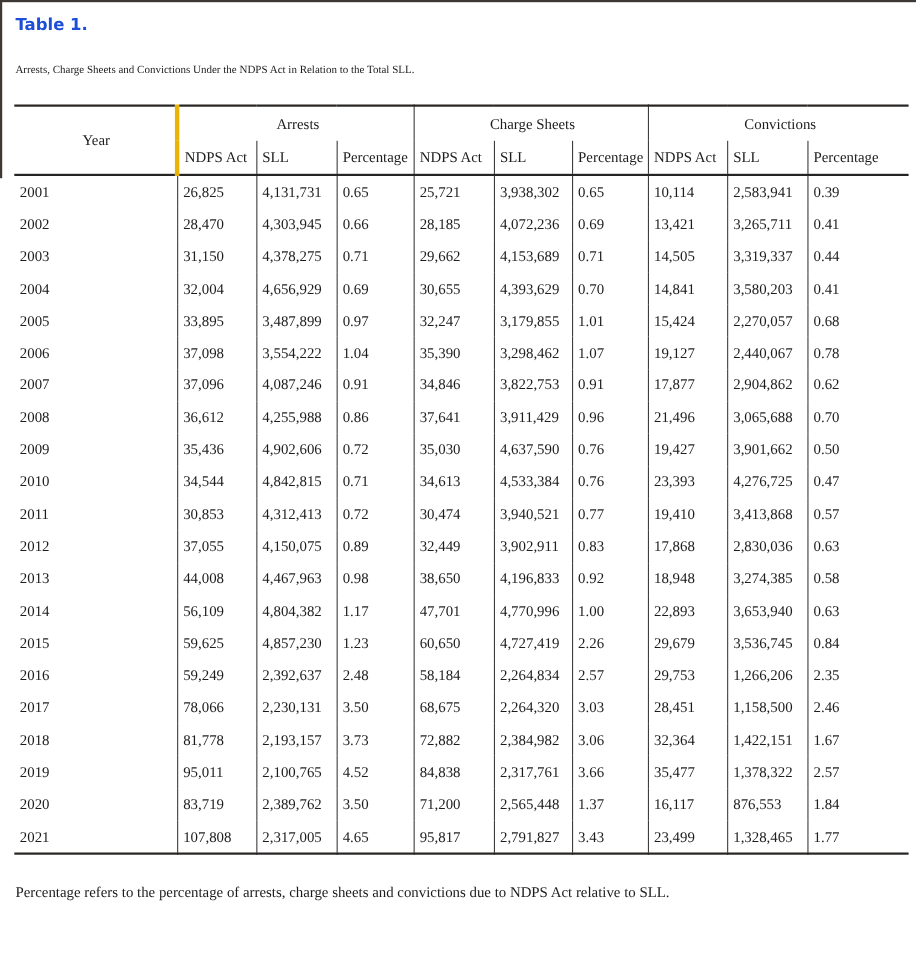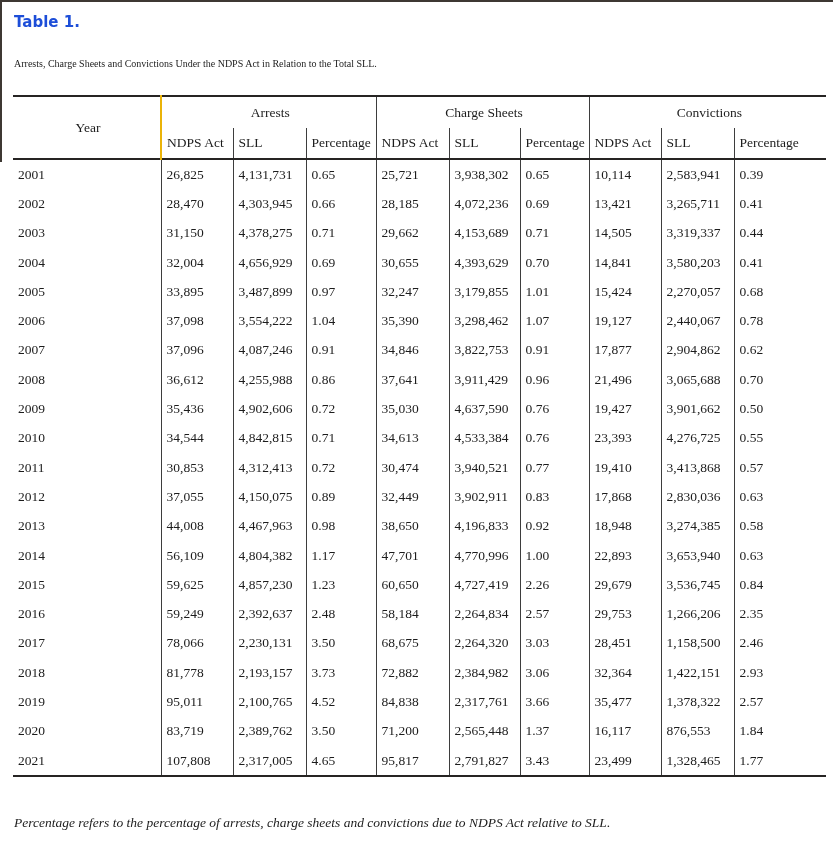--- a/index.html
+++ b/index.html
@@ -48,28 +48,28 @@
   table.data thead { border-bottom: 2px solid #262423; }
   th, td {
     font-weight: 400;
     text-align: left;
     padding: 0 2px 0 5px;
     white-space: nowrap;
     overflow: hidden;
     border-left: 1px solid #3d3d3d;
   }
   tr > :first-child { border-left: none; }
-  th.year-head { border-right: 2px solid #eab308; }
+  th.year-head { border-right: 4px solid #eab308; }
   thead tr.group-row th { height: 31px; vertical-align: middle; text-align: center; }
   thead tr.sub-row th { height: 30px; vertical-align: middle; }
   tbody td { height: 29.3px; vertical-align: middle; }
 
   .note { font-size: 13.5px; margin: 0 0 0 1px; }
   .note.first { margin-top: 27px; }
-  .note.second { margin-top: 38px; font-style: italic; }
+  .note.second { margin-top: 26px; }
 </style>
 </head>
 <body>
 
 <div class="edge-top"></div>
 <div class="edge-left"></div>
 
 <div class="page">
 
   <div class="caption-label">Table 1.</div>
@@ -219,21 +219,21 @@
         <tr>
           <td>2010</td>
           <td>34,544</td>
           <td>4,842,815</td>
           <td>0.71</td>
           <td>34,613</td>
           <td>4,533,384</td>
           <td>0.76</td>
           <td>23,393</td>
           <td>4,276,725</td>
-          <td>0.55</td>
+          <td>0.47</td>
         </tr>
         <tr>
           <td>2011</td>
           <td>30,853</td>
           <td>4,312,413</td>
           <td>0.72</td>
           <td>30,474</td>
           <td>3,940,521</td>
           <td>0.77</td>
           <td>19,410</td>
@@ -315,21 +315,21 @@
         <tr>
           <td>2018</td>
           <td>81,778</td>
           <td>2,193,157</td>
           <td>3.73</td>
           <td>72,882</td>
           <td>2,384,982</td>
           <td>3.06</td>
           <td>32,364</td>
           <td>1,422,151</td>
-          <td>2.93</td>
+          <td>1.67</td>
         </tr>
         <tr>
           <td>2019</td>
           <td>95,011</td>
           <td>2,100,765</td>
           <td>4.52</td>
           <td>84,838</td>
           <td>2,317,761</td>
           <td>3.66</td>
           <td>35,477</td>

